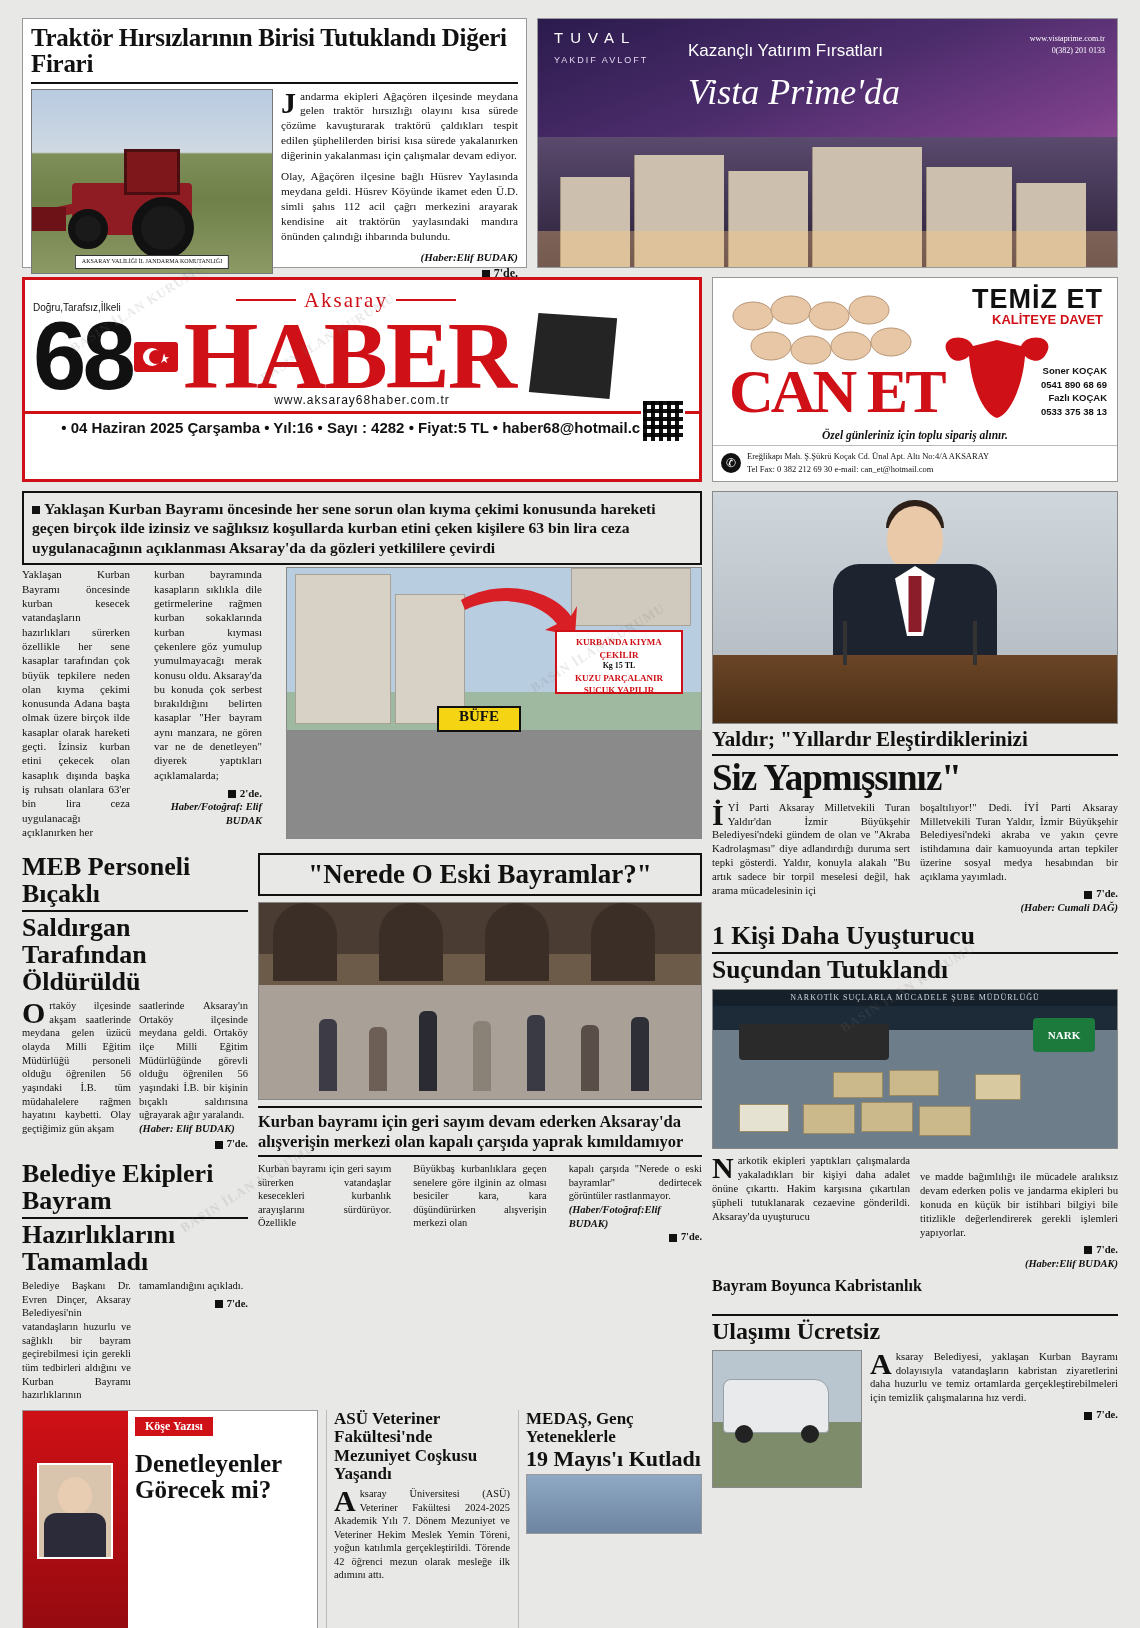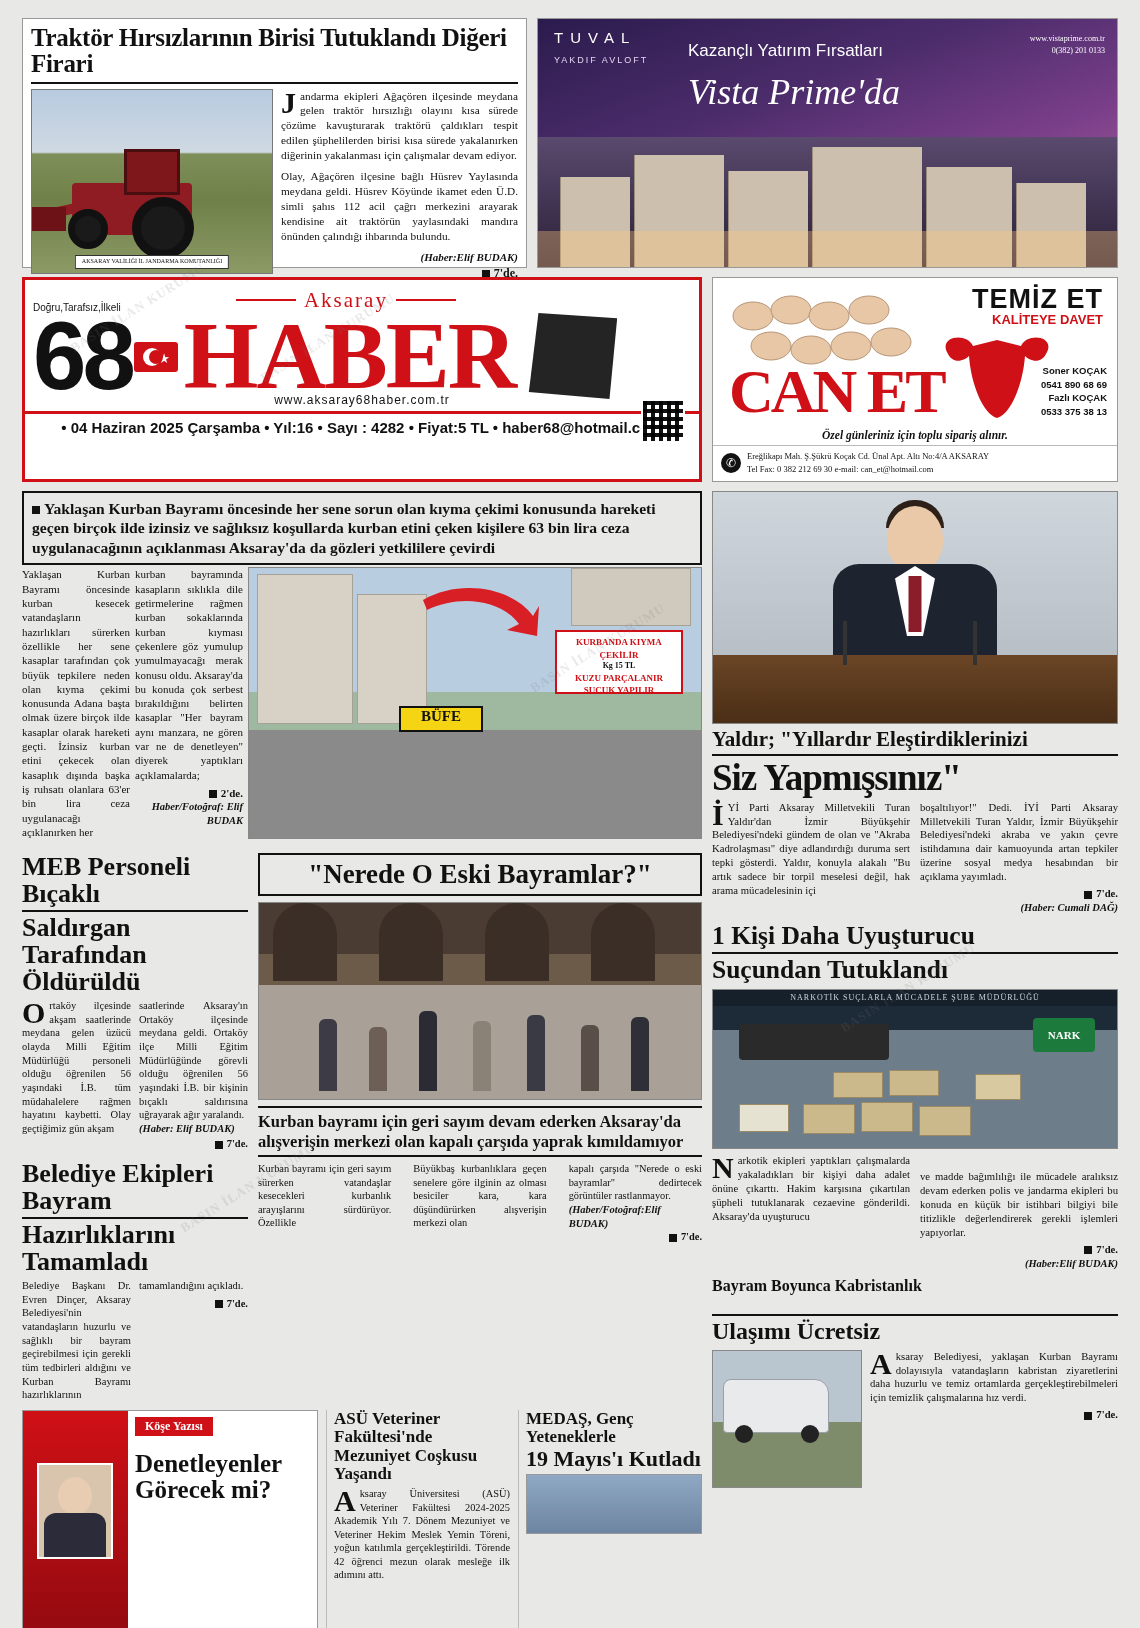--- a/index.html
+++ b/index.html
@@ -89,21 +89,21 @@
   .chickens { position:absolute; left:16px; top:8px; width:200px; height:90px; }
 
   
   .grid { display:flex; gap:10px; margin-top:9px; }
   .left-col { width:680px; }
   .right-col { flex:1; }
 
   
   .lead-kicker { border:2px solid #111; padding:6px 8px; font-size:15.6px; font-weight:bold; line-height:1.25; }
   .lead-title { font-size:53px; font-weight:bold; letter-spacing:-1.5px; line-height:1; margin:6px 0 4px; }
-  .lead-body { display:flex; gap:5px; margin-top:2px; }
+  .lead-body { display:flex; gap:24px; margin-top:2px; }
   .lead-body .c { width:108px; font-size:11px; line-height:1.3; text-align:justify; }
   .lead-photo { flex:1; height:272px; border:1px solid #888; position:relative; overflow:hidden;
      background:linear-gradient(#b9cde0 0 46%, #9fb8a0 46% 60%, #7d7d7d 60% 100%); }
   .lp-bld { position:absolute; background:#d8d2c6; border:1px solid #a8a296; }
   .lp-road { position:absolute; left:0; right:0; bottom:0; height:108px; background:#8a8a8a; }
   .lp-arrow { position:absolute; left:172px; top:18px; width:120px; height:54px; }
   .lp-sign { position:absolute; right:18px; top:62px; width:128px; height:64px; background:#fff; border:2px solid #cf1016; font-size:8px; text-align:center; padding-top:4px; line-height:1.35; font-weight:bold; }
   .lp-sign .red { color:#cf1016; font-size:9px; }
   .lp-bufe { position:absolute; left:150px; top:138px; width:84px; height:26px; background:#f4d413; border:2px solid #111; font-weight:bold; font-size:15px; text-align:center; }
 

